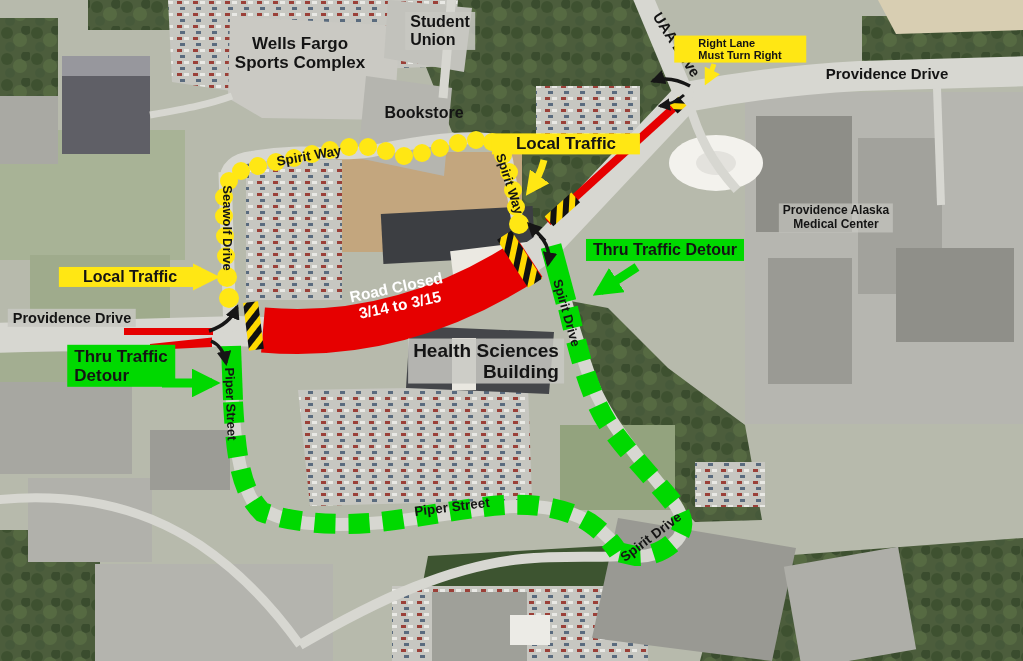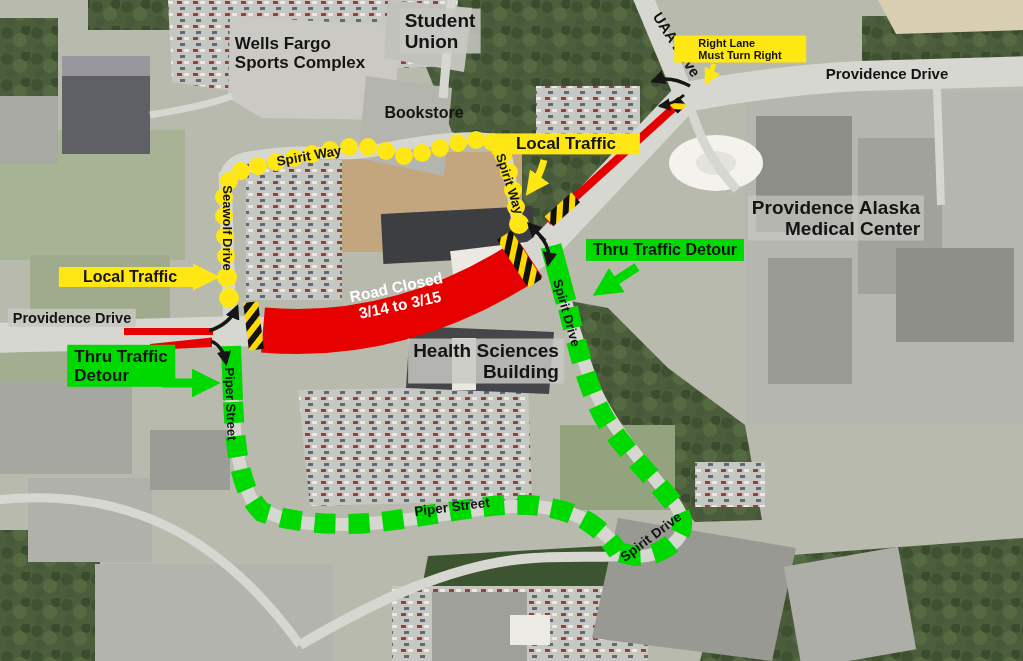--- a/index.html
+++ b/index.html
@@ -189,30 +189,30 @@
       <path class="arrow-black" d="M 690 86 Q 670 75 653 81" stroke-width="3.5" marker-end="url(#mb)"></path>
       <path class="arrow-black" d="M 684 95 Q 674 104 660 106" stroke-width="3" marker-end="url(#mb)"></path>
       <path class="arrow-yellow" d="M 176 277 L 212 277" stroke-width="8" marker-end="url(#my)"></path>
       <path class="arrow-yellow" d="M 544 160 Q 540 176 530 190" stroke-width="7" marker-end="url(#my)"></path>
       <path class="arrow-yellow" d="M 714 64 Q 711 73 707 81" stroke-width="5" marker-end="url(#my)"></path>
       <path class="arrow-green" d="M 162 383 L 212 383" stroke-width="9" marker-end="url(#mg)"></path>
       <path class="arrow-green" d="M 637 267 L 600 291" stroke-width="9" marker-end="url(#mg)"></path>
     </g>
   </svg>
 
-  <div class="lbl" style="left:300px;top:53px;font-size:17px;text-align:left">Wells Fargo
+  <div class="lbl" style="left:300px;top:53px;font-size:17px;text-align:center">Wells Fargo
 Sports Complex</div>
-  <div class="lbl tag-grey" style="left:440px;top:31px;font-size:19px;text-align:left">Student
+  <div class="lbl tag-grey" style="left:440px;top:31px;font-size:16px;text-align:left">Student
 Union</div>
   <div class="lbl" style="left:424px;top:113px;font-size:16px">Bookstore</div>
   <div class="lbl" style="left:676px;top:45px;font-size:15px;--r:57deg">UAA Drive</div>
   <div class="lbl tag-yellow" style="left:740px;top:49px;font-size:11px;text-align:left">Right Lane
 Must Turn Right</div>
   <div class="lbl" style="left:887px;top:74px;font-size:15px">Providence Drive</div>
-  <div class="lbl tag-roof" style="left:836px;top:218px;font-size:19px;text-align:right">Providence Alaska
+  <div class="lbl tag-roof" style="left:836px;top:218px;font-size:12px;text-align:center">Providence Alaska
 Medical Center</div>
   <div class="lbl tag-yellow" style="left:566px;top:144px;font-size:17px">Local Traffic</div>
   <div class="lbl tag-green" style="left:665px;top:250px;font-size:16px">Thru Traffic Detour</div>
   <div class="lbl tag-white" style="left:398px;top:296px;font-size:15.5px;--r:-12deg">Road Closed
 3/14 to 3/15</div>
   <div class="lbl tag-yellow" style="left:130px;top:277px;font-size:16px">Local Traffic</div>
   <div class="lbl tag-grey" style="left:72px;top:318px;font-size:14.5px">Providence Drive</div>
   <div class="lbl tag-green" style="left:121px;top:366px;font-size:17px;text-align:left">Thru Traffic
 Detour</div>
   <div class="lbl" style="left:227px;top:228px;font-size:13px;--r:90deg">Seawolf Drive</div>

